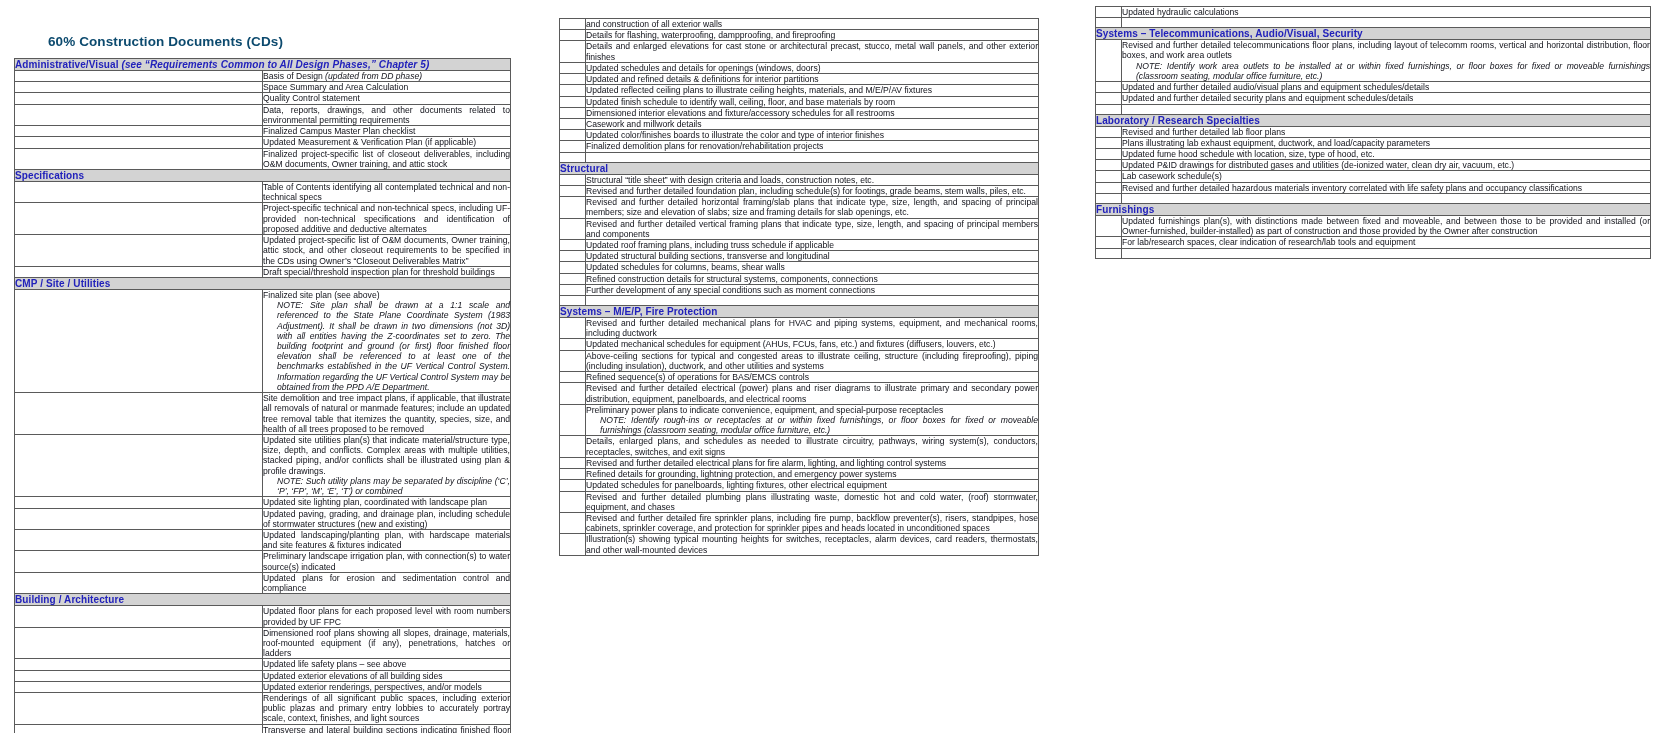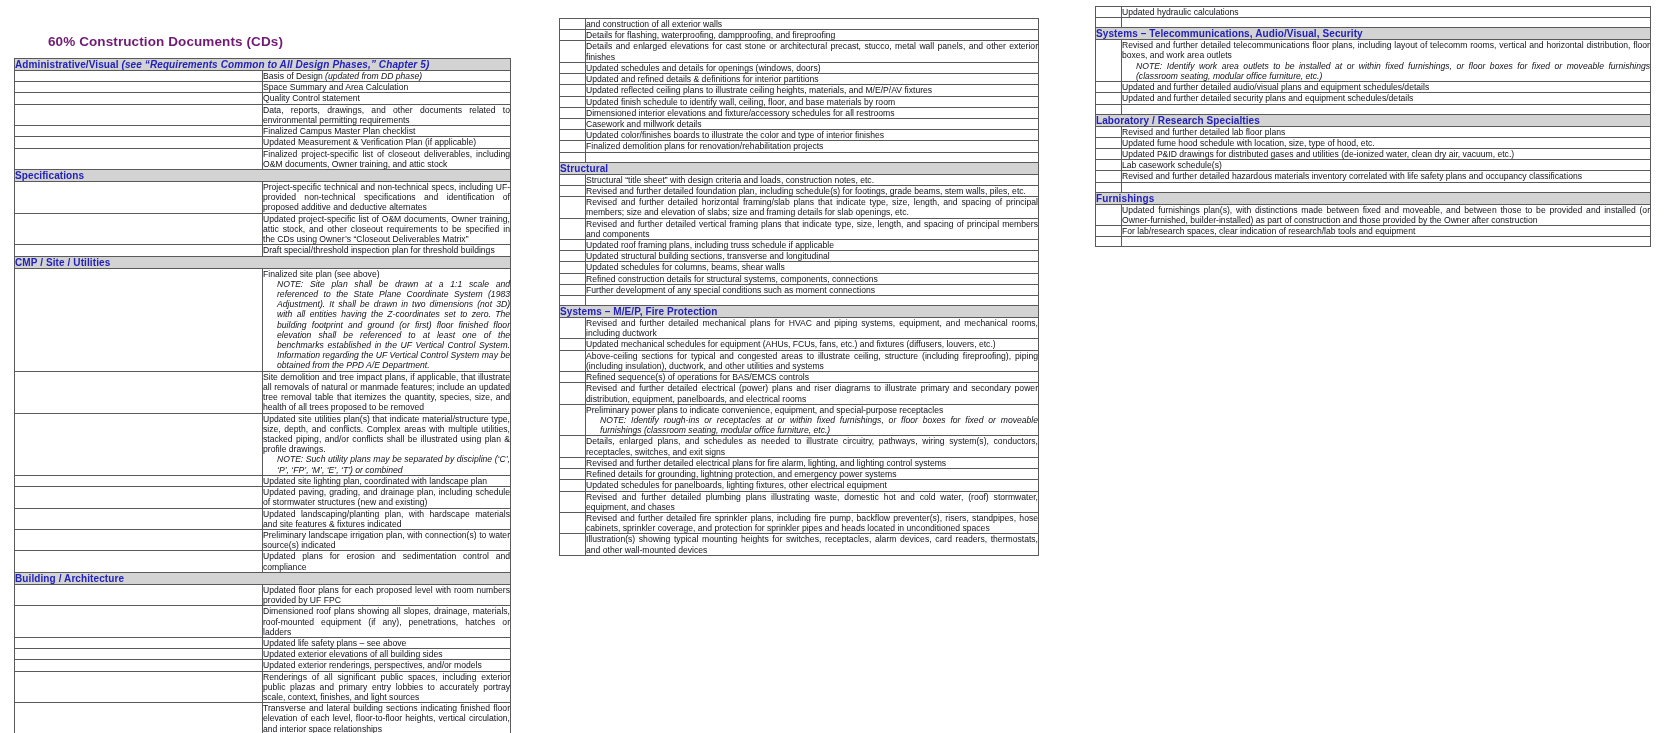--- a/index.html
+++ b/index.html
@@ -42,21 +42,21 @@
   }
   .page-1 { width: 525px; }
   .page-2 { width: 520px; }
   .page-3 { width: 620px; }
 
   .page-inner { padding: 0 14px; }
 
   .doc-title {
     font-size: 13.5px;
     font-weight: bold;
-    color: #701a75;
+    color: #0c4a6e;
     margin: 17px 0 9px 34px;
     letter-spacing: .1px;
   }
 
   table.checklist {
     border-collapse: collapse;
     width: 100%;
     table-layout: fixed;
   }
   table.checklist td {
@@ -152,20 +152,24 @@
               </tr>
               <tr>
                 <td class="cb"></td>
                 <td class="txt"><span>Finalized project-specific list of closeout deliverables, including O&amp;M documents, Owner training, and attic stock</span></td>
               </tr>
               <tr class="sect">
                 <td colspan="2"><span>Specifications</span></td>
               </tr>
               <tr>
                 <td class="cb"></td>
+                <td class="txt"><span>Table of Contents identifying all contemplated technical and non-technical specs</span></td>
+              </tr>
+              <tr>
+                <td class="cb"></td>
                 <td class="txt"><span>Project-specific technical and non-technical specs, including UF-provided non-technical specifications and identification of proposed additive and deductive alternates</span></td>
               </tr>
               <tr>
                 <td class="cb"></td>
                 <td class="txt"><span>Updated project-specific list of O&amp;M documents, Owner training, attic stock, and other closeout requirements to be specified in the CDs using Owner’s “Closeout Deliverables Matrix”</span></td>
               </tr>
               <tr>
                 <td class="cb"></td>
                 <td class="txt"><span>Draft special/threshold inspection plan for threshold buildings</span></td>
               </tr>
@@ -430,20 +434,24 @@
               </tr>
               <tr class="sect">
                 <td colspan="2"><span>Laboratory / Research Specialties</span></td>
               </tr>
               <tr>
                 <td class="cb"></td>
                 <td class="txt"><span>Revised and further detailed lab floor plans</span></td>
               </tr>
               <tr>
                 <td class="cb"></td>
+                <td class="txt"><span>Plans illustrating lab exhaust equipment, ductwork, and load/capacity parameters</span></td>
+              </tr>
+              <tr>
+                <td class="cb"></td>
                 <td class="txt"><span>Updated fume hood schedule with location, size, type of hood, etc.</span></td>
               </tr>
               <tr>
                 <td class="cb"></td>
                 <td class="txt"><span>Updated P&amp;ID drawings for distributed gases and utilities (de-ionized water, clean dry air, vacuum, etc.)</span></td>
               </tr>
               <tr>
                 <td class="cb"></td>
                 <td class="txt"><span>Lab casework schedule(s)</span></td>
               </tr>

